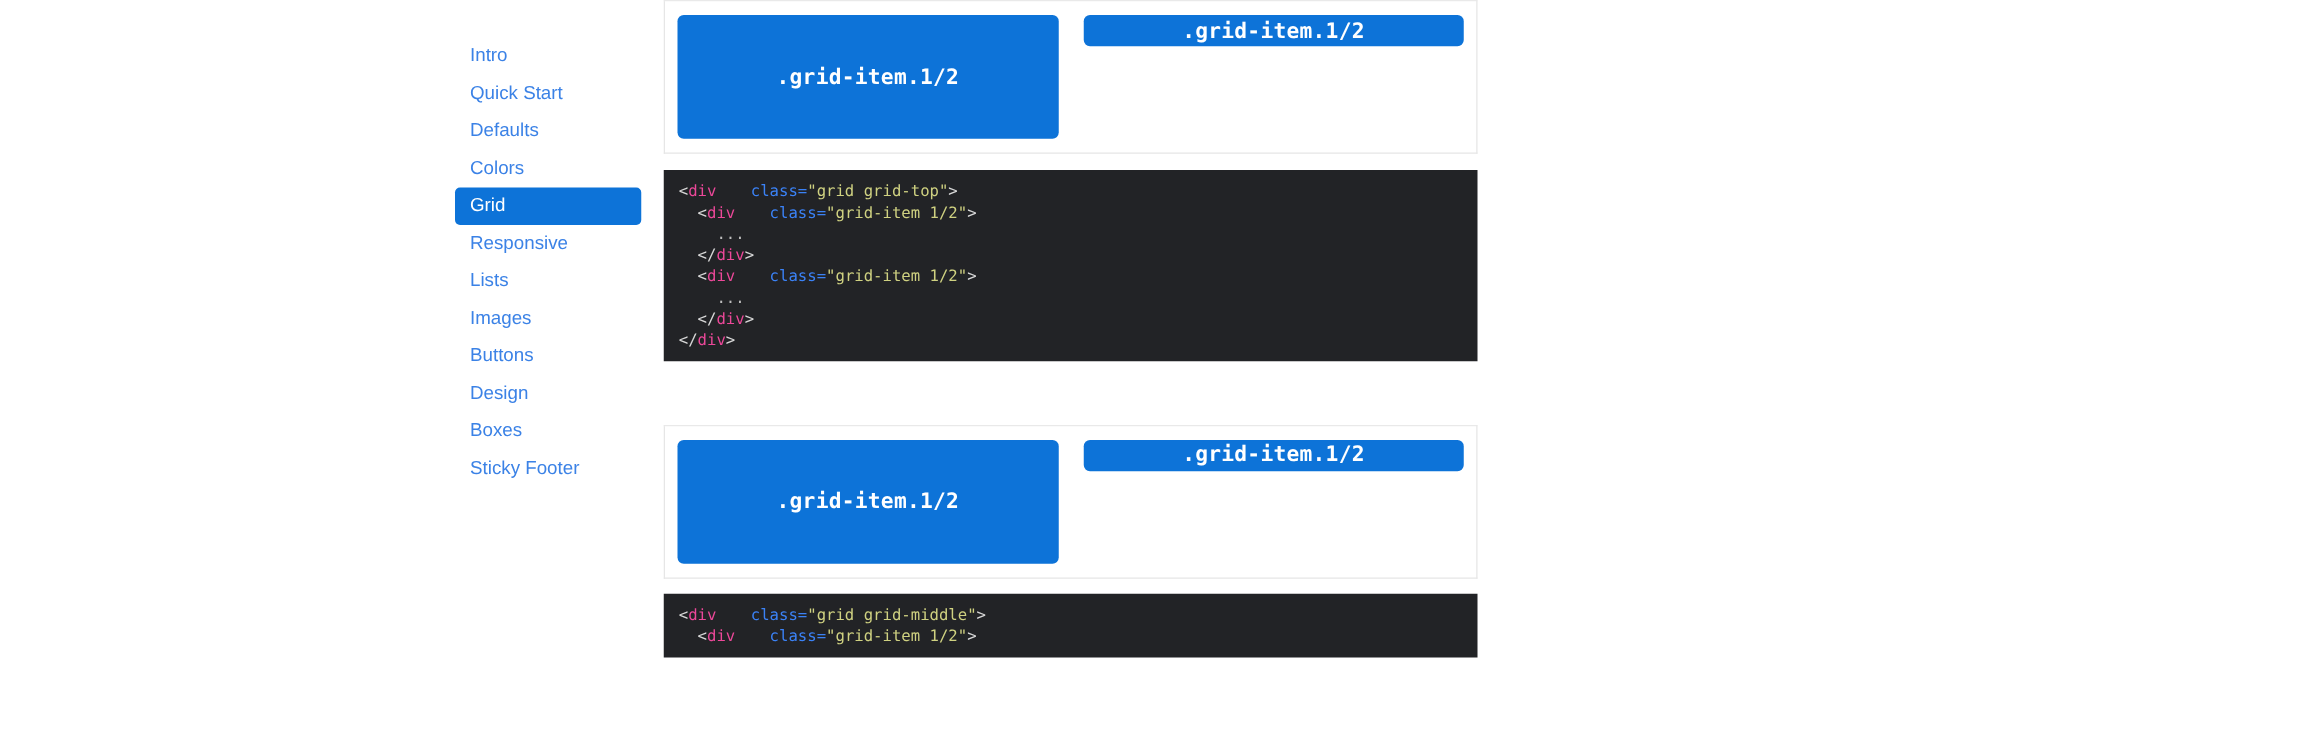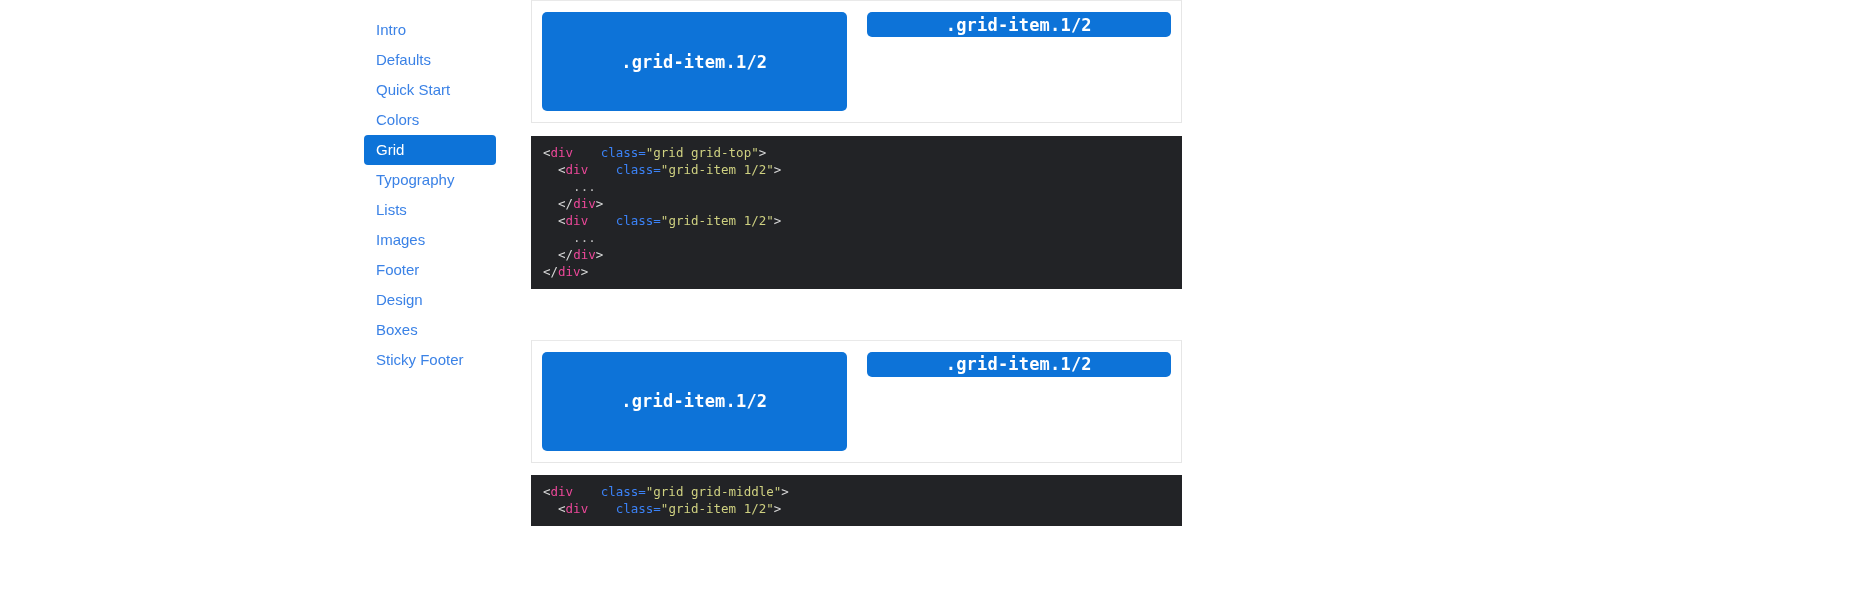--- a/index.html
+++ b/index.html
@@ -17,38 +17,38 @@
     background: #ffffff;
   }
 
   
   .sidebar {
     position: absolute;
     left: 364px;
     top: 0px;
     width: 168px;
     height: 593px;
-    padding-top: 15px;
+    padding-top: 30px;
   }
   .nav-item {
     display: block;
     height: 30px;
     line-height: 30px;
     padding: 0 12px;
     margin-bottom: 0px;
     color: #3b82e6;
     font-size: 15px;
     text-decoration: none;
     border-radius: 4px;
     white-space: nowrap;
   }
   .nav-item.active {
     background: #0d73d8;
     color: #ffffff;
-    width: 132px;
+    width: 149px;
   }
 
   
   .content {
     position: absolute;
     left: 531px;
     top: 0px;
     width: 1325px;
     height: 593px;
   }
@@ -110,28 +110,28 @@
 
   .blk-gap { height: 38px; }
 </style>
 </head>
 <body>
 
 <div class="page">
 
   <nav class="sidebar" id="sidebar">
       <a class="nav-item">Intro</a>
+      <a class="nav-item">Quick Start</a>
       <a class="nav-item">Defaults</a>
-      <a class="nav-item">Quick Start</a>
       <a class="nav-item">Colors</a>
       <a class="nav-item active">Grid</a>
-      <a class="nav-item">Typography</a>
+      <a class="nav-item">Responsive</a>
       <a class="nav-item">Lists</a>
       <a class="nav-item">Images</a>
-      <a class="nav-item">Footer</a>
+      <a class="nav-item">Buttons</a>
       <a class="nav-item">Design</a>
       <a class="nav-item">Boxes</a>
       <a class="nav-item">Sticky Footer</a>
     </nav>
 
   <main class="content" id="content">
       <div class="demo-panel">
         <div class="grid-row">
           <div class="grid-cell">
             <div class="grid-item gi-tall">.grid-item.1/2</div>

